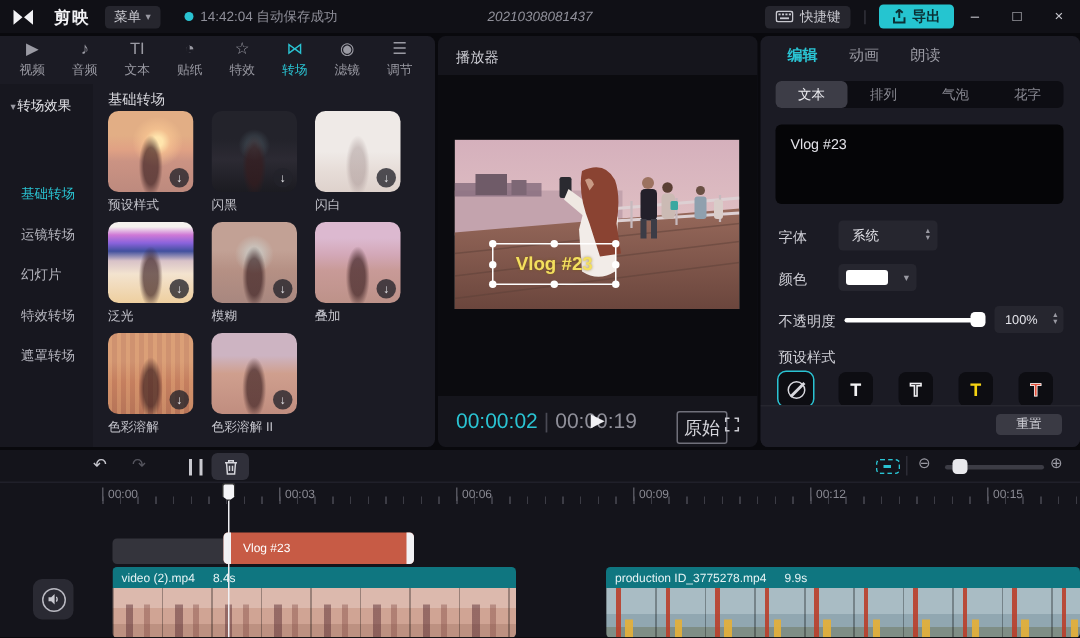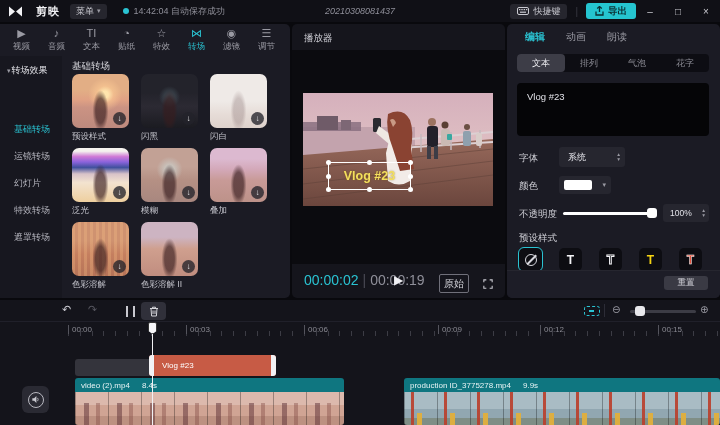--- a/index.html
+++ b/index.html
@@ -67,21 +67,21 @@
   .video svg{display:block;}
   .overlay-box{position:absolute;left:25px;top:69px;width:83px;height:28px;border:1.5px solid #fff;display:flex;align-items:center;justify-content:center;}
   .overlay-text{font-size:12.5px;font-weight:bold;color:#f3df5e;text-shadow:0 0 2px rgba(120,90,0,.6);white-space:nowrap;}
   .hdl{position:absolute;width:5px;height:5px;border-radius:50%;background:#fff;}
   .player-ctl{position:absolute;left:0;right:0;bottom:0;height:34px;}
   .time{position:absolute;left:12px;top:8px;font-size:14px;}
   .time .cur{color:#2ac3d2;}
   .time .sep{color:#4a4a54;margin:0 4px;}
   .time .tot{color:#8f8f99;}
   .play{position:absolute;left:50%;top:9px;transform:translateX(-50%);font-size:12px;color:#f0f0f4;}
-  .orig{position:absolute;right:36px;top:10px;border:1px solid #70707a;border-radius:2px;font-size:10px;color:#d5d5db;padding:1.5px 4px;}
+  .orig{position:absolute;right:20px;top:10px;border:1px solid #70707a;border-radius:2px;font-size:12px;color:#d5d5db;padding:1.5px 4px;}
   .expand{position:absolute;right:12px;top:11px;}
 
   
   .insp-tabs{position:absolute;left:18px;top:6px;display:flex;gap:21px;font-size:10px;color:#9a9aa3;}
   .insp-tabs .itab.active{color:#2ac3d2;font-weight:bold;}
   .subtabs{position:absolute;left:10px;top:30px;width:192px;height:18px;background:#0d0d13;border-radius:4px;display:flex;}
   .stab{flex:1;display:flex;align-items:center;justify-content:center;font-size:9px;color:#8a8a93;border-radius:4px;}
   .stab.active{background:#3d3d47;color:#ececf0;}
   .textbox{position:absolute;left:10px;top:59px;width:192px;height:53px;background:#050507;border-radius:4px;padding:8px 10px;font-size:9.5px;color:#e2e2e8;}
   .frow-label{position:absolute;left:12px;font-size:9.5px;color:#cfcfd6;}
@@ -455,21 +455,21 @@
           <span class="knob"></span>
         </div>
       <span class="zoomi" style="left:700px;">⊕</span>
     </div>
 
     <div class="tl-ruler">
       <div class="ticks"></div>
       <span class="rlabel" style="left:68px;">00:00</span>
       <span class="rlabel" style="left:186px;">00:03</span>
       <span class="rlabel" style="left:304px;">00:06</span>
-      <span class="rlabel" style="left:438px;">00:09</span>
+      <span class="rlabel" style="left:422px;">00:09</span>
       <span class="rlabel" style="left:540px;">00:12</span>
       <span class="rlabel" style="left:658px;">00:15</span>
     </div>
 
     <div class="mute-btn">
       <span class="spk-circle">
         <svg width="9" height="9" viewBox="0 0 10 10">
             <path d="M1.5 3.5 H3.5 L6 1.2 V8.8 L3.5 6.5 H1.5 Z" fill="#c9c9d0"></path>
             <path d="M7.3 3.2 Q8.6 5 7.3 6.8" stroke="#c9c9d0" stroke-width="0.9" fill="none"></path>
           </svg>

